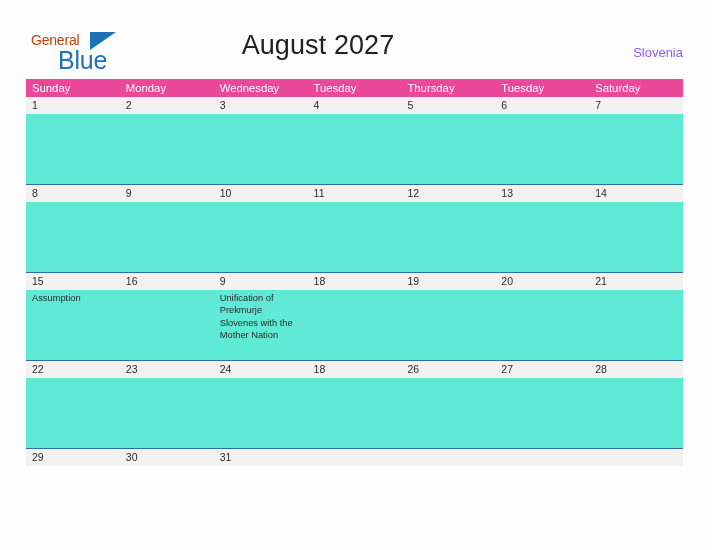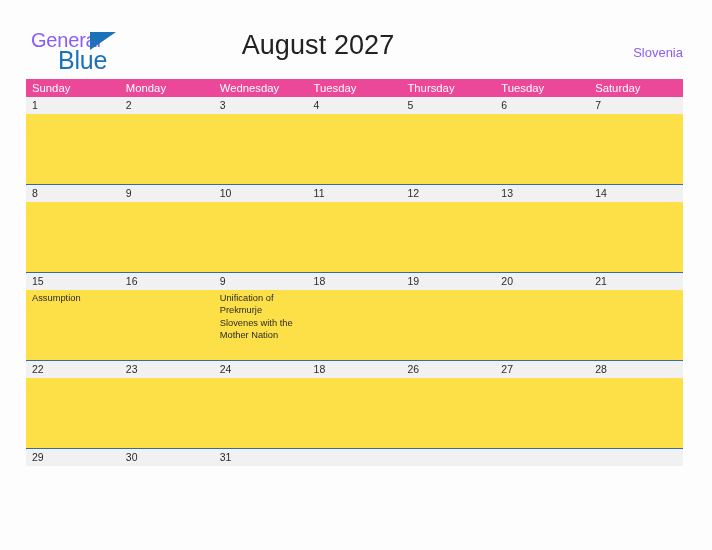--- a/index.html
+++ b/index.html
@@ -35,23 +35,23 @@
     position: absolute;
     left: 31px;
     top: 29px;
     width: 100px;
     height: 42px;
   }
   .logo-general {
     position: absolute;
     left: 0;
     top: 0;
-    font-size: 20px;
+    font-size: 14px;
     letter-spacing: -0.2px;
-    color: #8b5cf6;
+    color: #c2410c;
     line-height: 22px;
     white-space: nowrap;
   }
   .logo-triangle {
     position: absolute;
     left: 59px;
     top: 3px;
     width: 0;
     height: 0;
     border-top: 18px solid #1c72b8;
@@ -131,21 +131,21 @@
     line-height: 17px;
     padding-left: 6px;
     box-sizing: border-box;
   }
   .date-cell.blank {
     color: transparent;
   }
   .body-band {
     display: flex;
     height: 70px;
-    background: #fde047;
+    background: #5eead4;
   }
   .body-band.short {
     height: 0px;
   }
   .body-cell {
     flex: 1 1 0;
     box-sizing: border-box;
     padding: 2px 8px 0 6px;
     font-size: 9.3px;
     line-height: 12.4px;

